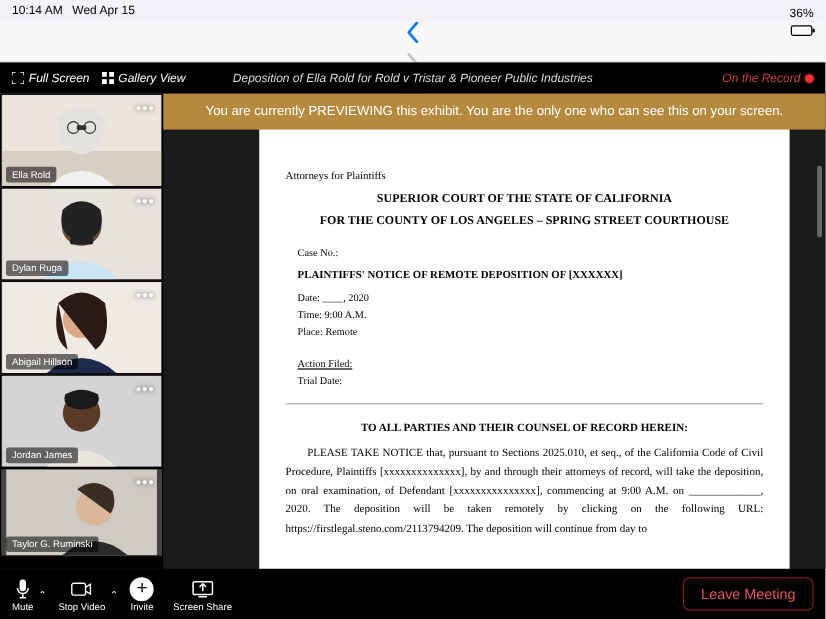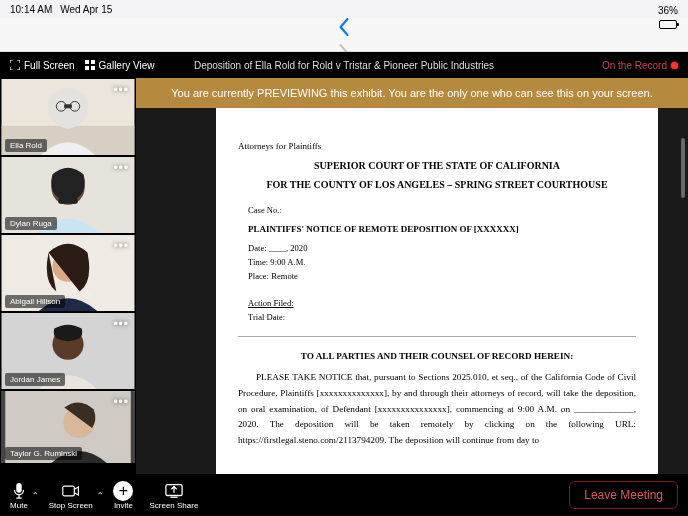--- a/index.html
+++ b/index.html
@@ -128,21 +128,21 @@
       </svg>
   </div>
   <div class="tabs-btn">
     <svg width="18" height="18" viewBox="0 0 18 18">
         <rect x="2" y="2" width="11" height="11" rx="2" stroke="#007aff" stroke-width="1.6" fill="none"></rect>
         <rect x="5" y="5" width="11" height="11" rx="2" stroke="#007aff" stroke-width="1.6" fill="#f7f7f8"></rect>
       </svg>
   </div>
 </div>
 
-<div class="top-bar" style="position:relative;">
+<div class="top-bar" style="position:relative;font-style:italic;">
   <div class="top-left">
     <div class="tb-item">
       <svg viewBox="0 0 10 10">
           <path d="M0 3V0h3M10 3V0H7M0 7v3h3M10 7v3H7" stroke="#fff" stroke-width="1.2" fill="none"></path>
         </svg>
       <span>Full Screen</span>
     </div>
     <div class="tb-item">
       <svg viewBox="0 0 10 10">
           <rect x="0" y="0" width="4" height="4" fill="#fff"></rect>
@@ -271,21 +271,21 @@
   </div>
   <span class="foot-caret">⌃</span>
 
   <div class="foot-btn">
     <div class="ico">
         <svg viewBox="0 0 22 14">
           <rect x="1" y="1" width="14" height="12" rx="2" stroke="#fff" stroke-width="1.4" fill="none"></rect>
           <path d="M15 5l5-3v10l-5-3" stroke="#fff" stroke-width="1.4" fill="none"></path>
         </svg>
       </div>
-    <span>Stop Screen</span>
+    <span>Stop Video</span>
   </div>
   <span class="foot-caret">⌃</span>
 
   <div class="foot-btn">
     <div class="ico">
         <div class="invite-circle">+</div>
       </div>
     <span>Invite</span>
   </div>
 

